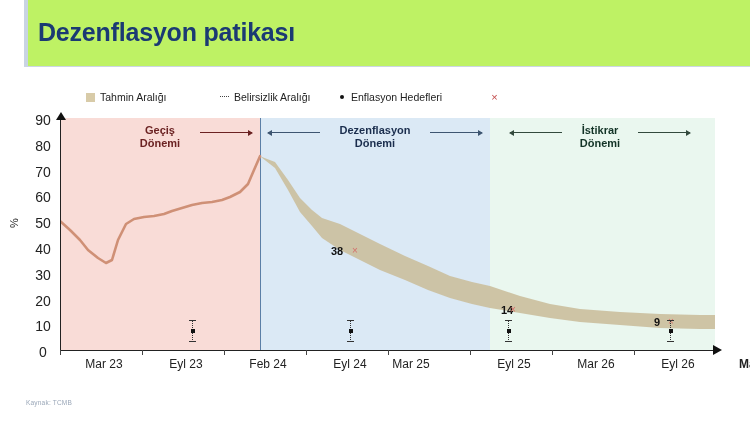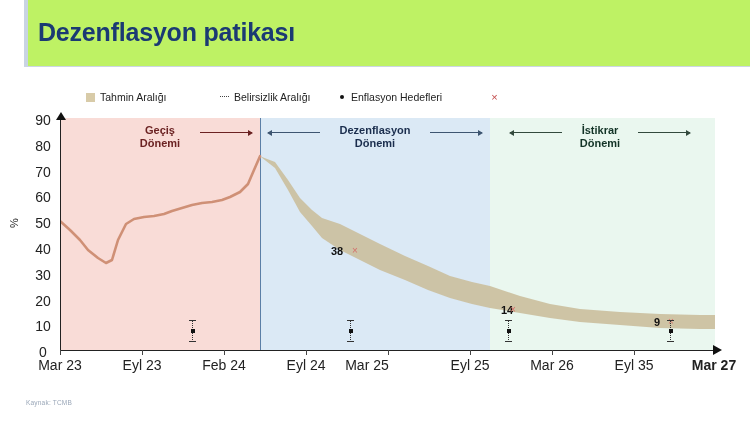--- a/index.html
+++ b/index.html
@@ -87,22 +87,22 @@
   #x-arrow{
     position:absolute;left:713px;top:345px;width:0;height:0;
     border-top:5px solid transparent;border-bottom:5px solid transparent;
     border-left:9px solid #111;
   }
   .xtick{
     position:absolute;top:350px;width:0;height:5px;
     border-left:1px solid #444;
   }
   .xtick-label{
-    position:absolute;top:357px;font-size:14px;color:#222;
-    transform:translateX(-50%);white-space:nowrap;
+    position:absolute;top:357px;font-size:12px;color:#222;
+    transform:translateX(-50%);white-space:nowrap;margin-left:44px;
   }
   
   .period-label{
     position:absolute;text-align:center;font-size:11px;font-weight:bold;
     line-height:13px;white-space:nowrap;transform:translateX(-50%);
   }
   #label-gecis{color:#6b2222;}
   #label-dezenflasyon{color:#1a2d4d;}
   #label-istikrar{color:#123326;}
   .ann-arrow{position:absolute;height:1px;}
@@ -296,17 +296,17 @@
   <div class="xtick-label" style="left:224px;">Feb 24</div>
   <div class="xtick" style="left:306px;"></div>
   <div class="xtick-label" style="left:306px;">Eyl 24</div>
   <div class="xtick" style="left:388px;"></div>
   <div class="xtick-label" style="left:367px;">Mar 25</div>
   <div class="xtick" style="left:470px;"></div>
   <div class="xtick-label" style="left:470px;">Eyl 25</div>
   <div class="xtick" style="left:552px;"></div>
   <div class="xtick-label" style="left:552px;">Mar 26</div>
   <div class="xtick" style="left:634px;"></div>
-  <div class="xtick-label" style="left:634px;">Eyl 35</div>
+  <div class="xtick-label" style="left:634px;">Eyl 26</div>
   <div class="xtick-label" style="left:714px;font-weight:bold;">Mar 27</div>
 </div>
 
 <div id="source-note">Kaynak: TCMB</div>
 
 </body></html>

